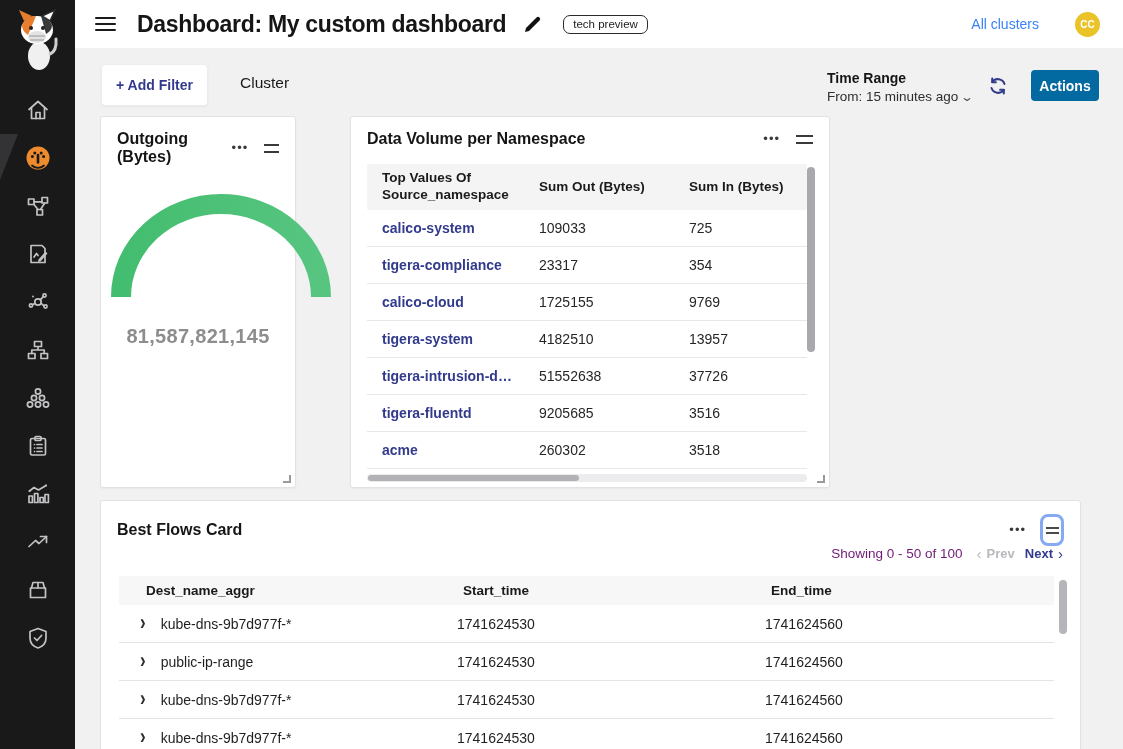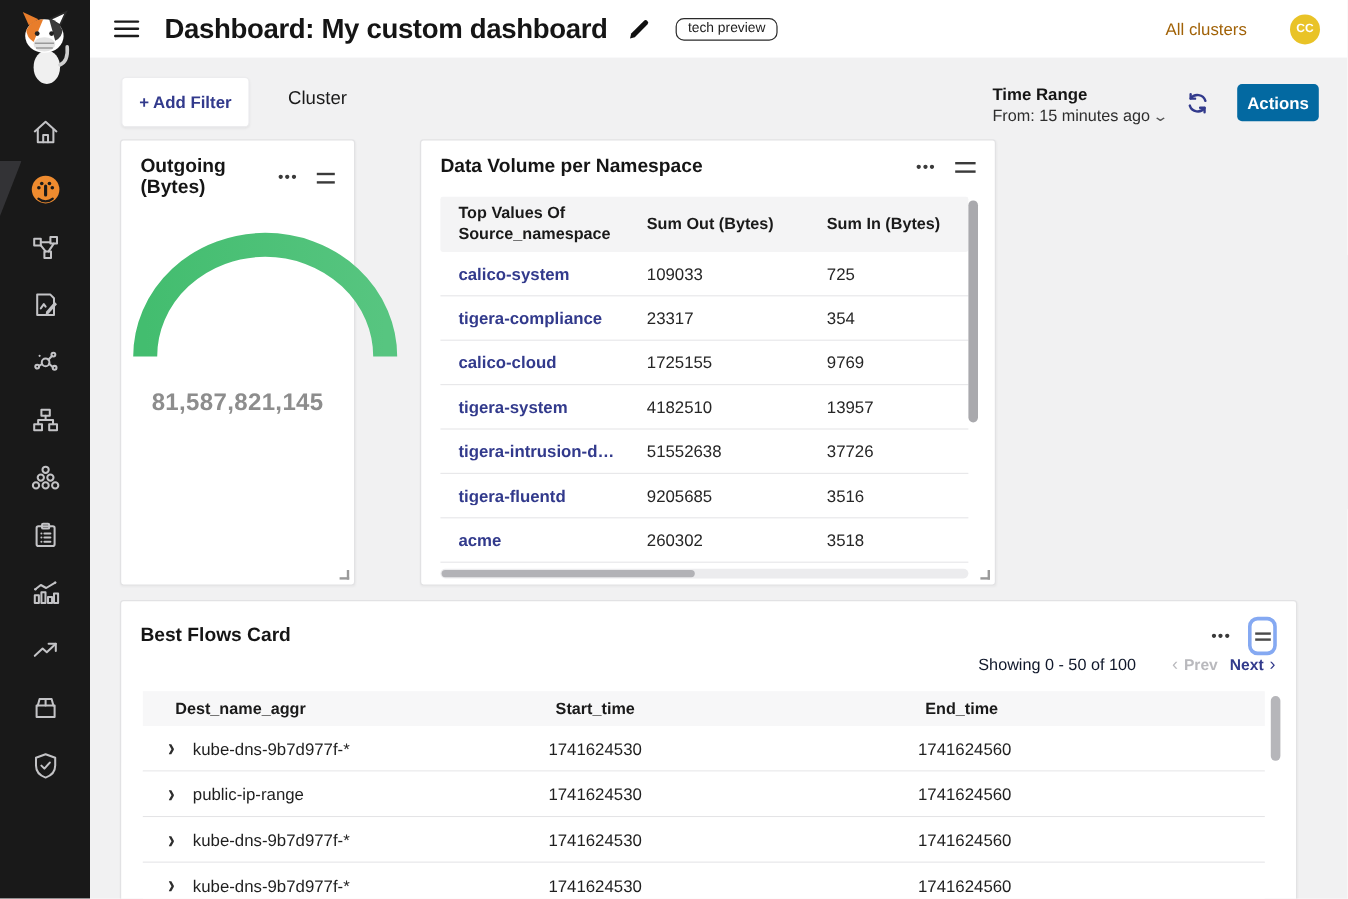--- a/index.html
+++ b/index.html
@@ -19,21 +19,21 @@
   
   .header { position:absolute; left:75px; top:0; width:1048px; height:48px; background:#fff;
     display:flex; align-items:center; z-index:5; }
   .hamburger { margin-left:20px; width:21px; height:15px; display:flex; flex-direction:column; justify-content:space-between; cursor:pointer; }
   .hamburger span { display:block; height:2.4px; background:#1b1b1b; border-radius:2px; }
   .page-title { margin-left:21px; font-size:23px; font-weight:700; letter-spacing:-0.3px; color:#151515; white-space:nowrap; }
   .pencil { margin-left:17px; cursor:pointer; display:flex; }
   .badge { margin-left:21px; border:1.4px solid #2a2a2a; border-radius:7px; padding:2px 9px 3px;
     font-size:11.5px; color:#1c1c1c; white-space:nowrap; }
   .header-spacer { flex:1; }
-  .all-clusters { font-size:14px; color:#a16207; cursor:pointer; margin-right:36px; }
+  .all-clusters { font-size:14px; color:#3b82f6; cursor:pointer; margin-right:36px; }
   .avatar { width:25px; height:25px; border-radius:50%; background:#e9c327; color:#fff; font-size:10px; font-weight:700;
     display:flex; align-items:center; justify-content:center; margin-right:23px; cursor:pointer; }
   
   .main { position:absolute; left:75px; top:48px; width:1048px; height:701px; background:#f1f1f2; }
   .btn-addfilter { position:absolute; left:26px; top:16px; width:107px; height:42px; background:#fff;
     border:1px solid #ececee; border-radius:4px; color:#323a8c; font-size:14px; font-weight:700;
     display:flex; align-items:center; justify-content:center; cursor:pointer; box-shadow:0 1px 2px rgba(0,0,0,.05); }
   .cluster-dd { position:absolute; left:165px; top:26px; display:flex; align-items:center; gap:25px;
     font-size:15.5px; font-weight:500; color:#1a1a1a; cursor:pointer;flex-direction:column; }
   .chev { font-size:15px; color:#333; line-height:1; transform:scaleX(1.4); display:inline-block; }
@@ -73,21 +73,21 @@
   .dv-ns { font-size:14px; font-weight:700; color:#323a8c; text-decoration:none; cursor:pointer;
     white-space:nowrap; overflow:hidden; text-overflow:ellipsis; max-width:140px; }
   .dv-val { font-size:14px; color:#262626; }
   .dv-vscroll { position:absolute; left:456px; top:47px; width:8px; height:305px; }
   .dv-vscroll .thumb { position:absolute; left:0; top:3px; width:8px; height:185px; background:#a9a9ad; border-radius:4px; cursor:pointer; }
   .dv-hscroll { position:absolute; left:16px; top:357px; width:440px; height:8px; background:#ececee; border-radius:4px; }
   .dv-hscroll .thumb { position:absolute; left:1px; top:1px; width:211px; height:6px; background:#b2b2b6; border-radius:3px; cursor:pointer; }
   
   #card-bestflows { left:25px; top:452px; width:981px; height:306px; }
   .bf-toolbar { position:absolute; right:17px; top:44px; display:flex; align-items:center; gap:10px; }
-  .bf-showing { font-size:13.5px; color:#0f172a; margin-right:20px; }
+  .bf-showing { font-size:13.5px; color:#701a75; margin-right:4px; }
   .pg-prev { display:flex; align-items:center; gap:5px; color:#b9b9bd; font-size:13px; font-weight:700; cursor:default; }
   .pg-next { display:flex; align-items:center; gap:5px; color:#323a8c; font-size:13px; font-weight:700; cursor:pointer; }
   .pg-arrow { font-size:15px; font-weight:400; }
   .bf-table { position:absolute; left:18px; top:75px; width:935px; }
   .bf-hrow { display:grid; grid-template-columns:317px 308px 1fr; background:#f7f7f8; height:29px;
     align-items:center; padding-left:27px; }
   .bf-hcell { font-size:13.5px; font-weight:700; color:#1a1a1a; }
   .bf-row { display:grid; grid-template-columns:317px 308px 1fr; height:38px; align-items:center;
     padding-left:21px; border-bottom:1px solid #e4e4e6; background:#fff; }
   .bf-name { display:flex; align-items:center; gap:15px; font-size:14px; color:#1f1f1f; }

